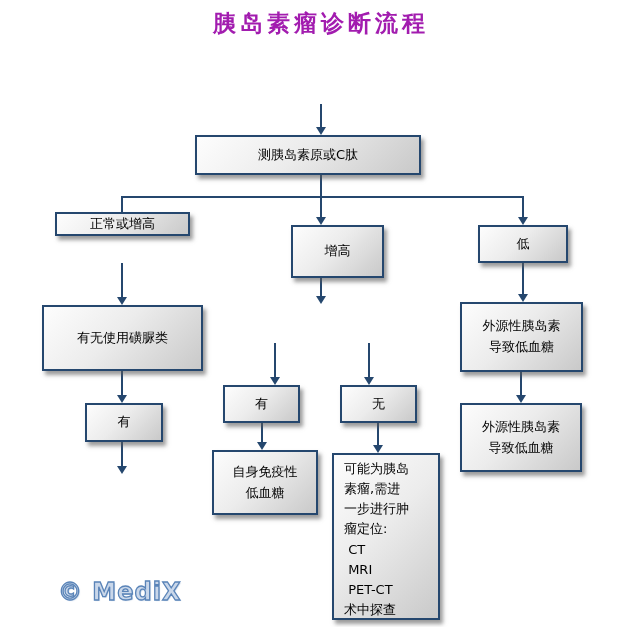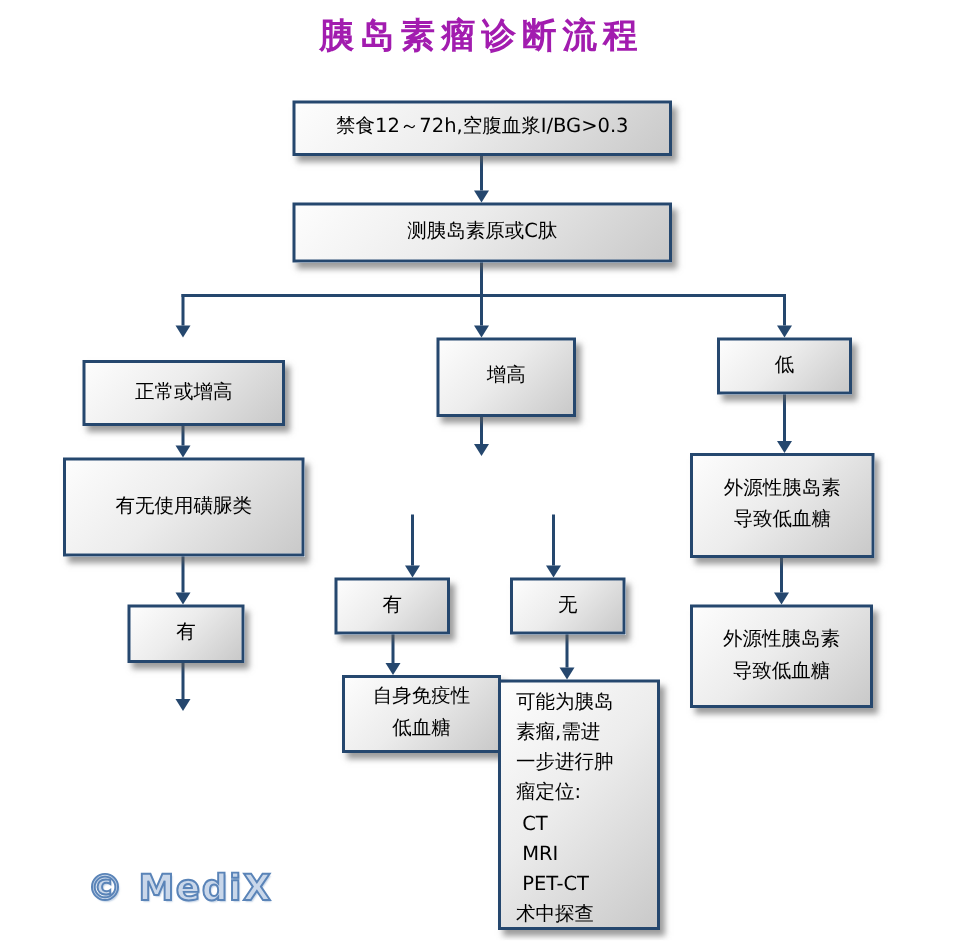--- a/index.html
+++ b/index.html
@@ -81,29 +81,26 @@
 
   <div class="vline" style="left:377px;top:423px;height:22px"></div>
   <div class="arrow" style="left:373px;top:445px"></div>
 
   <div class="vline" style="left:522px;top:263px;height:31px"></div>
   <div class="arrow" style="left:518px;top:294px"></div>
 
   <div class="vline" style="left:520px;top:372px;height:23px"></div>
   <div class="arrow" style="left:516px;top:395px"></div>
 
-  <div class="node" style="left:195px;top:67px;width:253px;height:37px">
-    <div class="line">禁食12～72h,空腹血浆I/BG&gt;0.3</div>
-  </div>
 
-  <div class="node" style="left:195px;top:135px;width:253px;height:40px">
+  <div class="node" style="left:195px;top:135px;width:226px;height:40px">
     <div class="line">测胰岛素原或C肽</div>
   </div>
 
-  <div class="node" style="left:55px;top:240px;width:135px;height:44px">
+  <div class="node" style="left:55px;top:212px;width:135px;height:24px">
     <div class="line">正常或增高</div>
   </div>
 
   <div class="node" style="left:291px;top:225px;width:93px;height:53px">
     <div class="line">增高</div>
   </div>
 
   <div class="node" style="left:478px;top:225px;width:90px;height:38px">
     <div class="line">低</div>
   </div>
@@ -129,21 +126,21 @@
   <div class="node" style="left:340px;top:385px;width:77px;height:38px">
     <div class="line">无</div>
   </div>
 
   <div class="node" style="left:460px;top:403px;width:122px;height:69px">
     <div class="line">外源性胰岛素</div>
     <div class="line">导致低血糖</div>
   </div>
 
 
-  <div class="node" style="left:228px;top:450px;width:106px;height:52px">
+  <div class="node" style="left:212px;top:450px;width:106px;height:65px">
     <div class="line">自身免疫性</div>
     <div class="line">低血糖</div>
   </div>
 
   <div class="node left-align" style="left:332px;top:453px;width:108px;height:167px">
     <div class="line">可能为胰岛</div>
     <div class="line">素瘤,需进</div>
     <div class="line">一步进行肿</div>
     <div class="line">瘤定位:</div>
     <div class="line"> CT</div>

